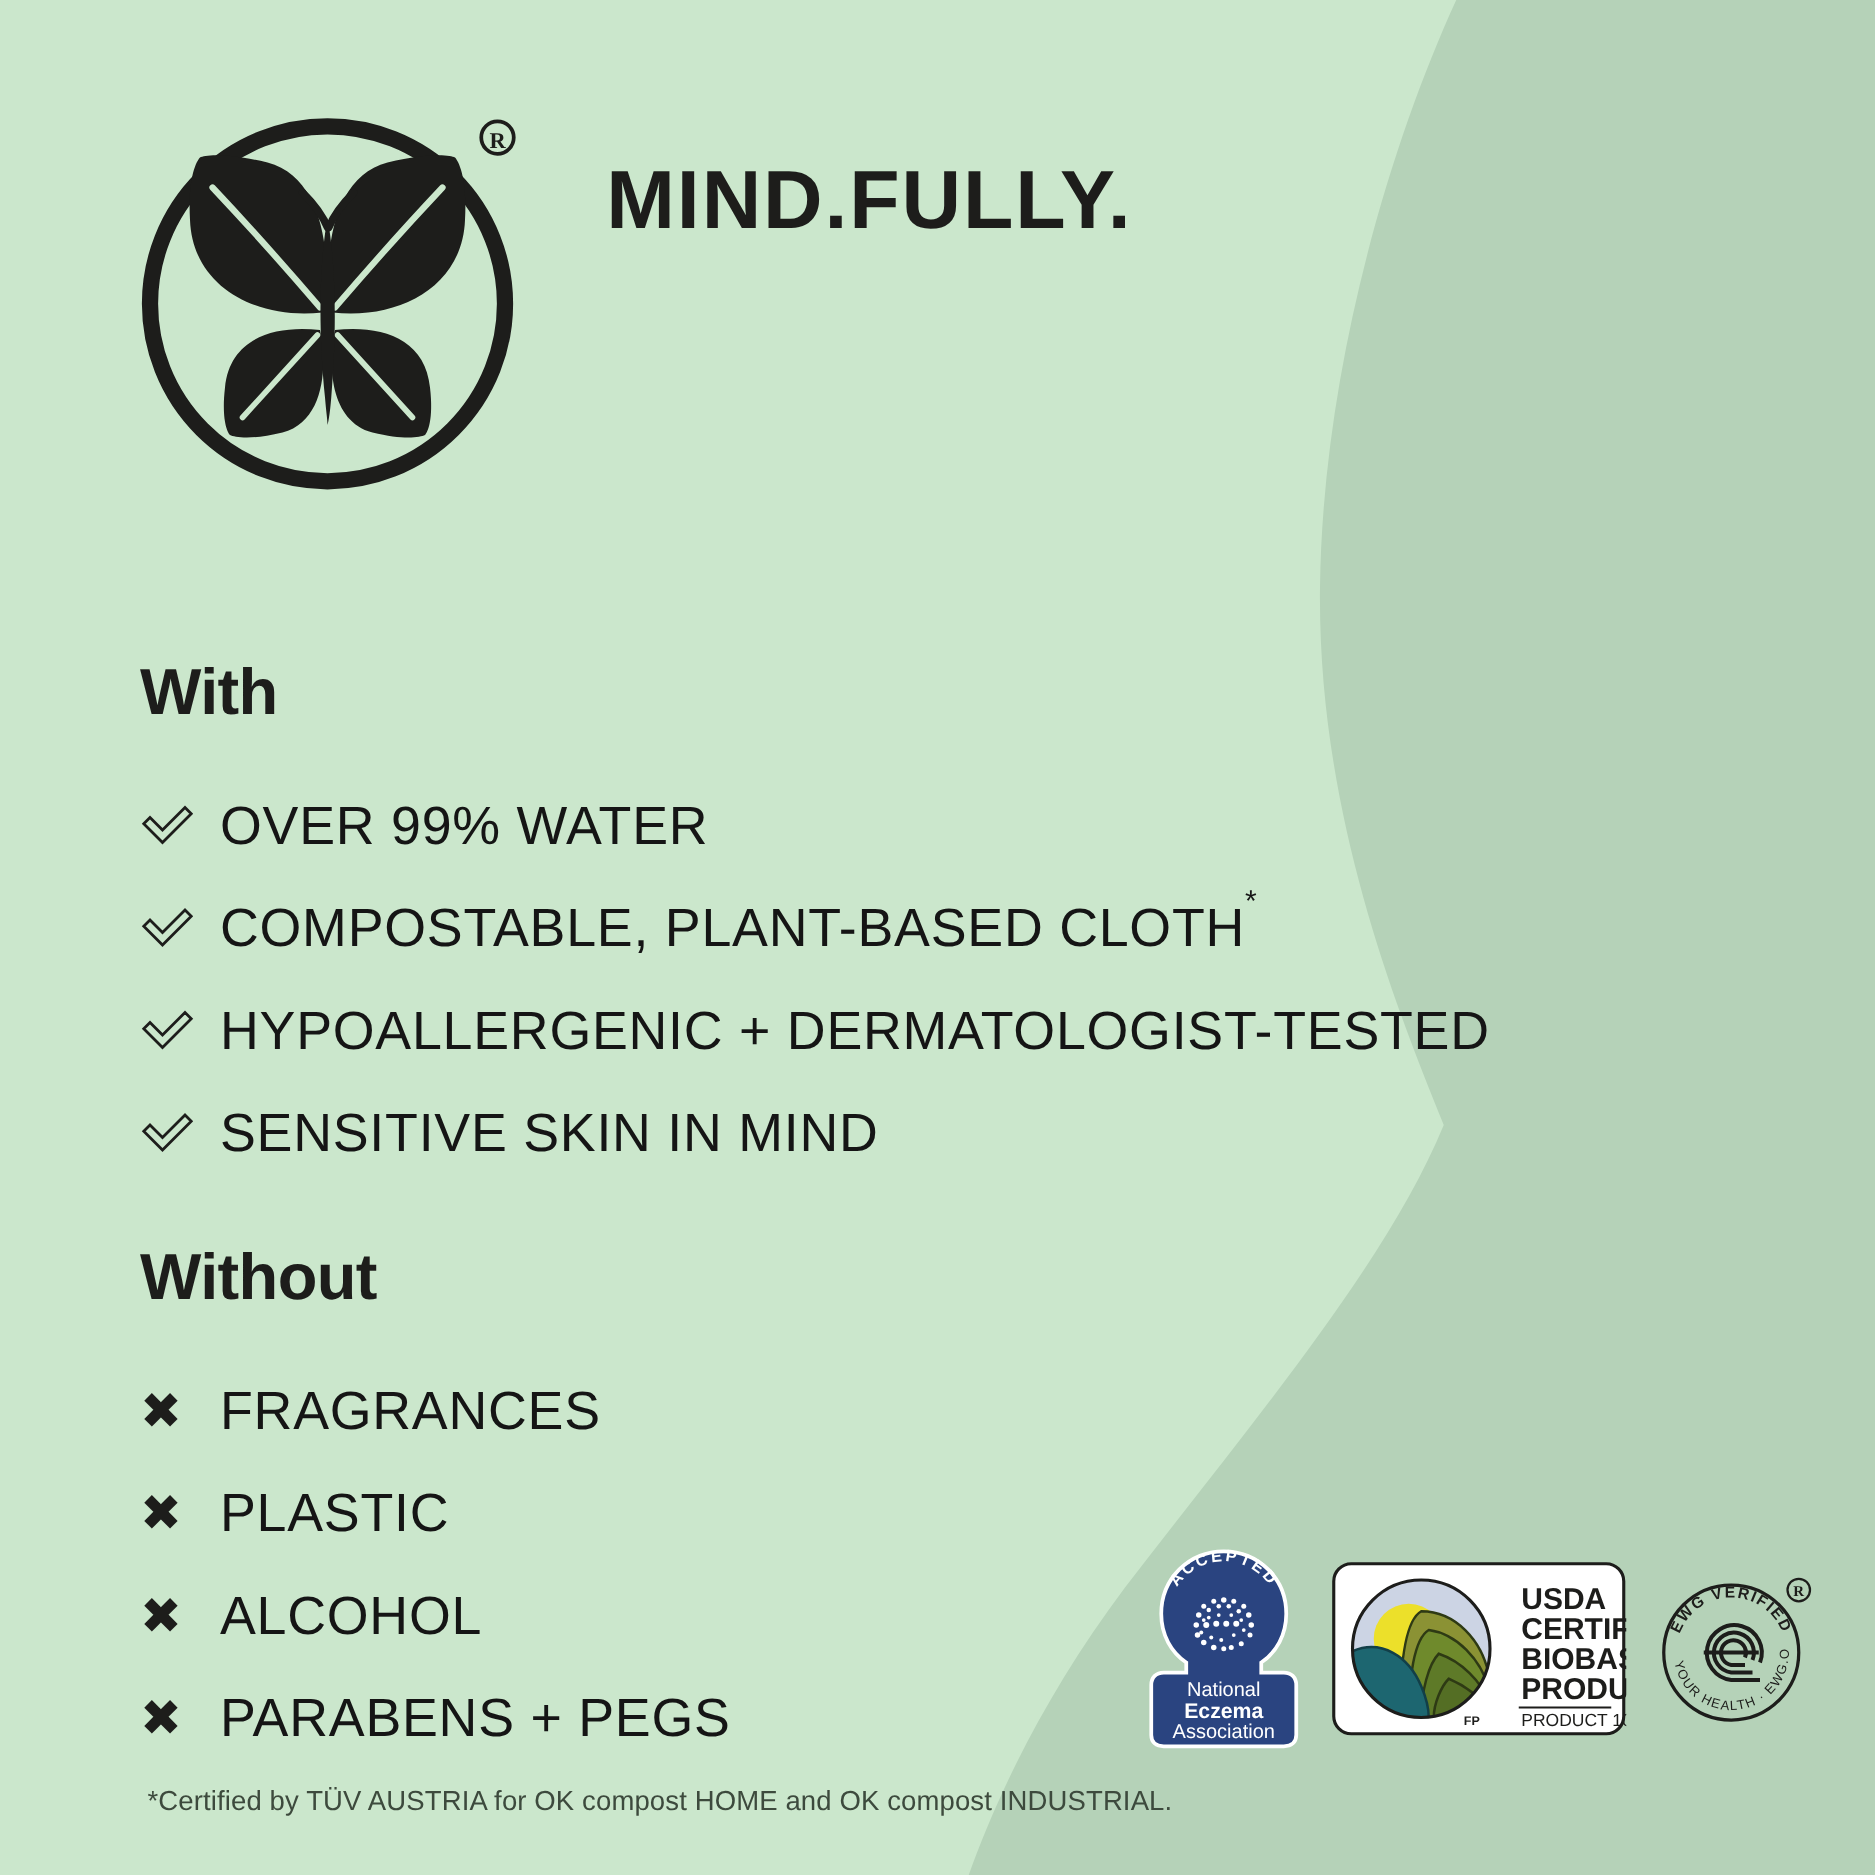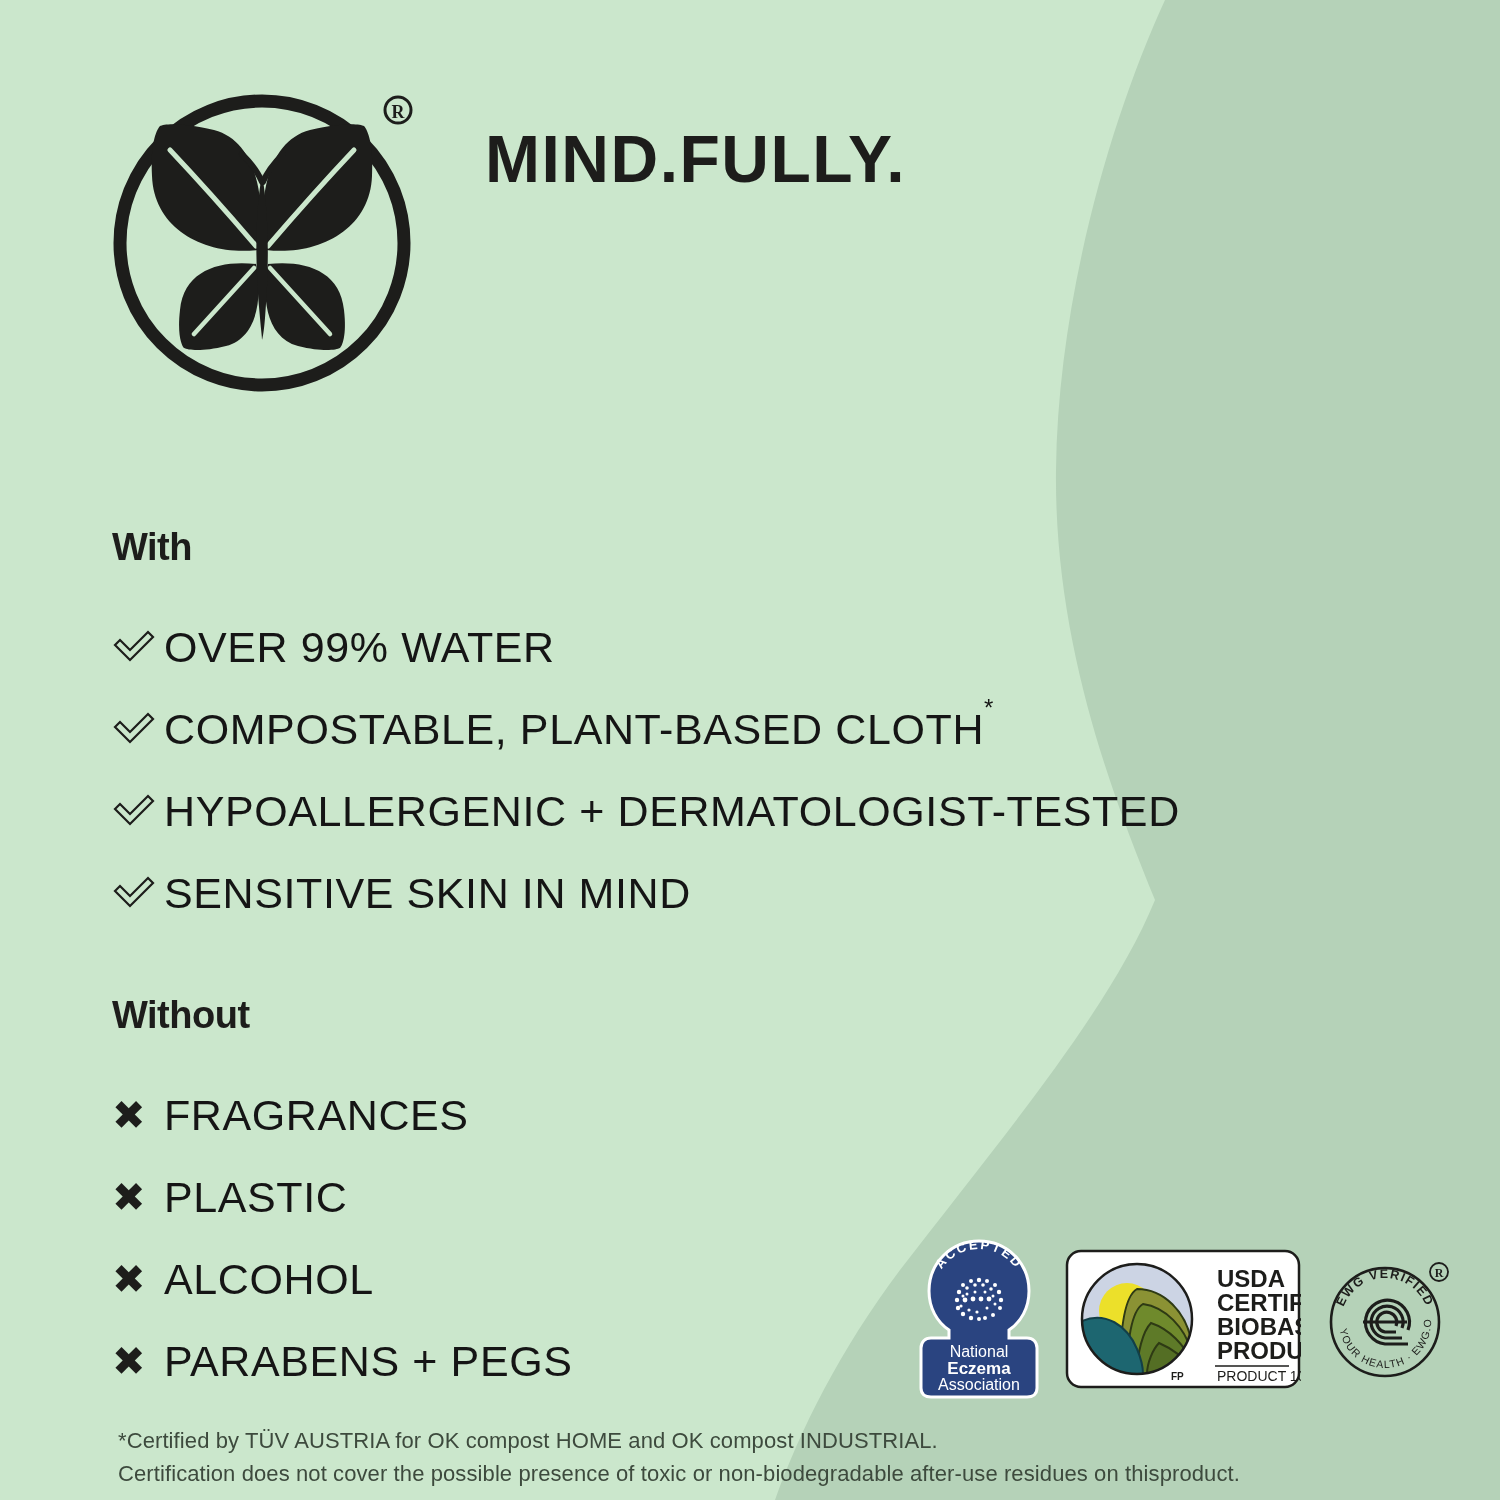--- a/index.html
+++ b/index.html
@@ -81,21 +81,21 @@
     position: absolute;
     z-index: 3;
     left: 112px;
   }
 
   .section-with { top: 528px; }
   .section-without { top: 996px; }
 
   .section-title {
     font-family: "Liberation Sans", sans-serif;
-    font-size: 38px;
+    font-size: 52px;
     font-weight: 700;
     color: #1d1d1b;
     letter-spacing: -0.5px;
     line-height: 1;
     margin-bottom: 0;
   }
 
   .list { margin-top: 40px; }
 
   .list-item {
@@ -114,20 +114,21 @@
   }
 
   .list-item .item-label {
     font-family: "Liberation Sans", sans-serif;
     font-size: 43px;
     font-weight: 400;
     letter-spacing: 0.6px;
     color: #151515;
     line-height: 1;
     position: relative;
+    margin-left: 12px;
   }
 
   .asterisk {
     font-size: 24px;
     vertical-align: super;
     position: relative;
     top: -12px;
   }
 
   .x-mark {
@@ -421,16 +422,15 @@
 
         <circle cx="116" cy="18" r="9" fill="none" stroke="#1d1d1b" stroke-width="1.8"></circle>
         <text x="116" y="23" font-family="Liberation Serif, serif" font-size="12" font-weight="700" fill="#1d1d1b" text-anchor="middle">R</text>
       </svg>
     </div>
 
   </div>
 
   <div class="footnote">
     <div class="footnote-line">*Certified by TÜV AUSTRIA for OK compost HOME and OK compost INDUSTRIAL.</div>
-    <div class="footnote-line">Certification does not cover the possible presence of toxic or non-biodegradable after-use residues on thisproduct.</div>
   </div>
 
 </div>
 
 </body></html>

